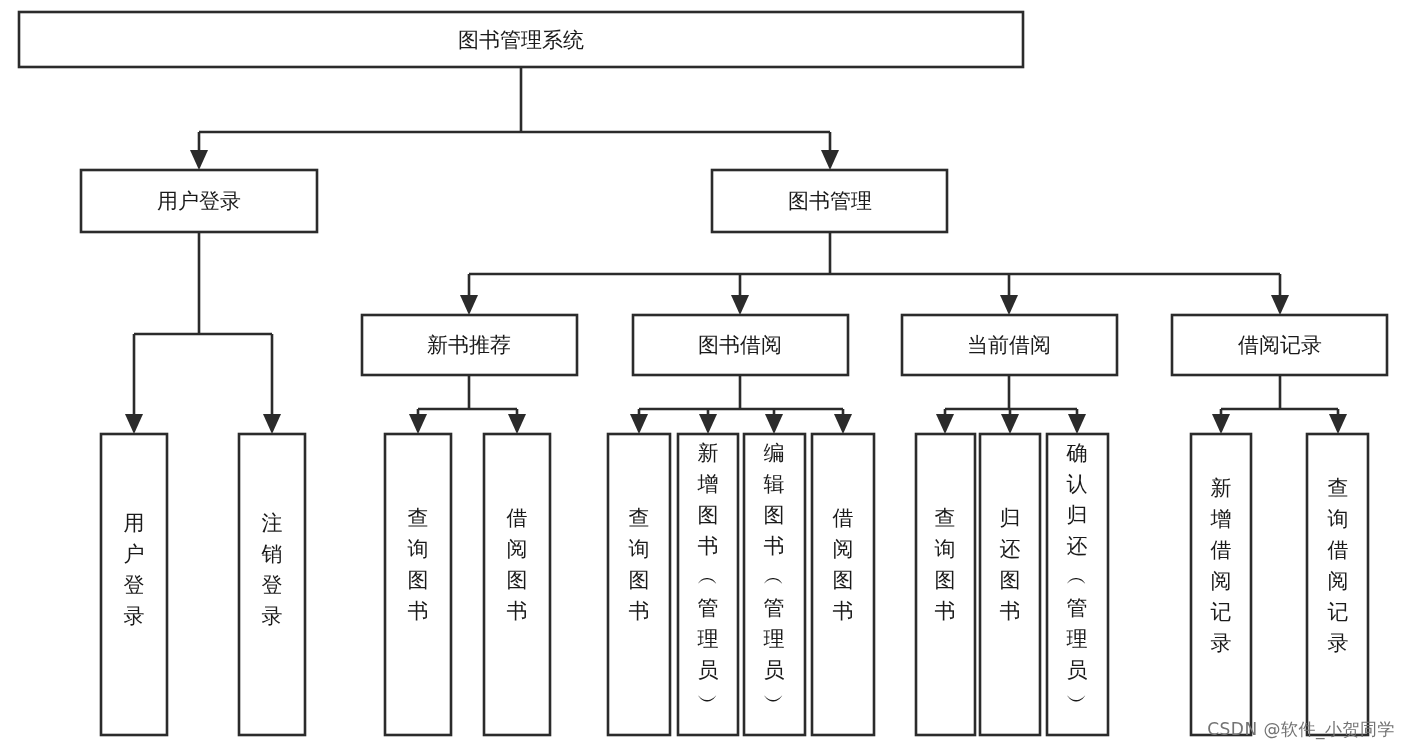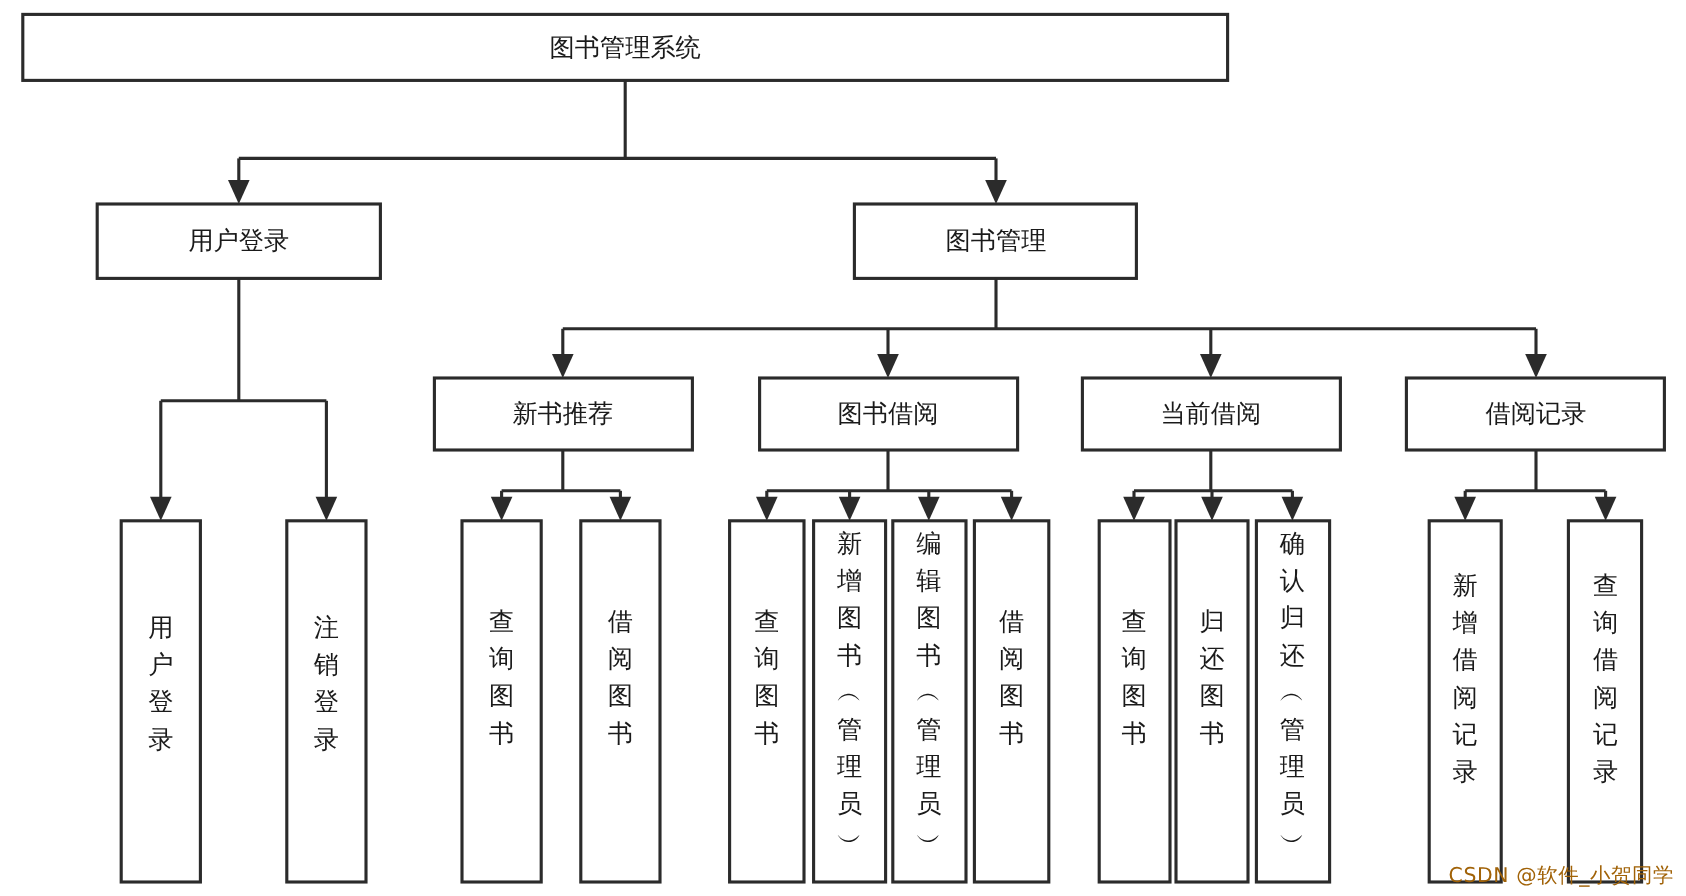--- a/index.html
+++ b/index.html
@@ -54,21 +54,21 @@
     font-size: 21px;
     fill: #1a1a1a;
     text-anchor: middle;
   }
   .watermark {
     position: absolute;
     right: 10px;
     bottom: 6px;
     font-family: "DejaVu Sans", "Liberation Sans", sans-serif;
     font-size: 17px;
-    color: #a16207;
+    color: #737373;
     white-space: nowrap;
     letter-spacing: 0.5px;
   }
 </style>
 </head>
 <body>
 
 <div id="diagram-root">
 
   <svg id="tree-svg" viewBox="0 0 1405 747">

